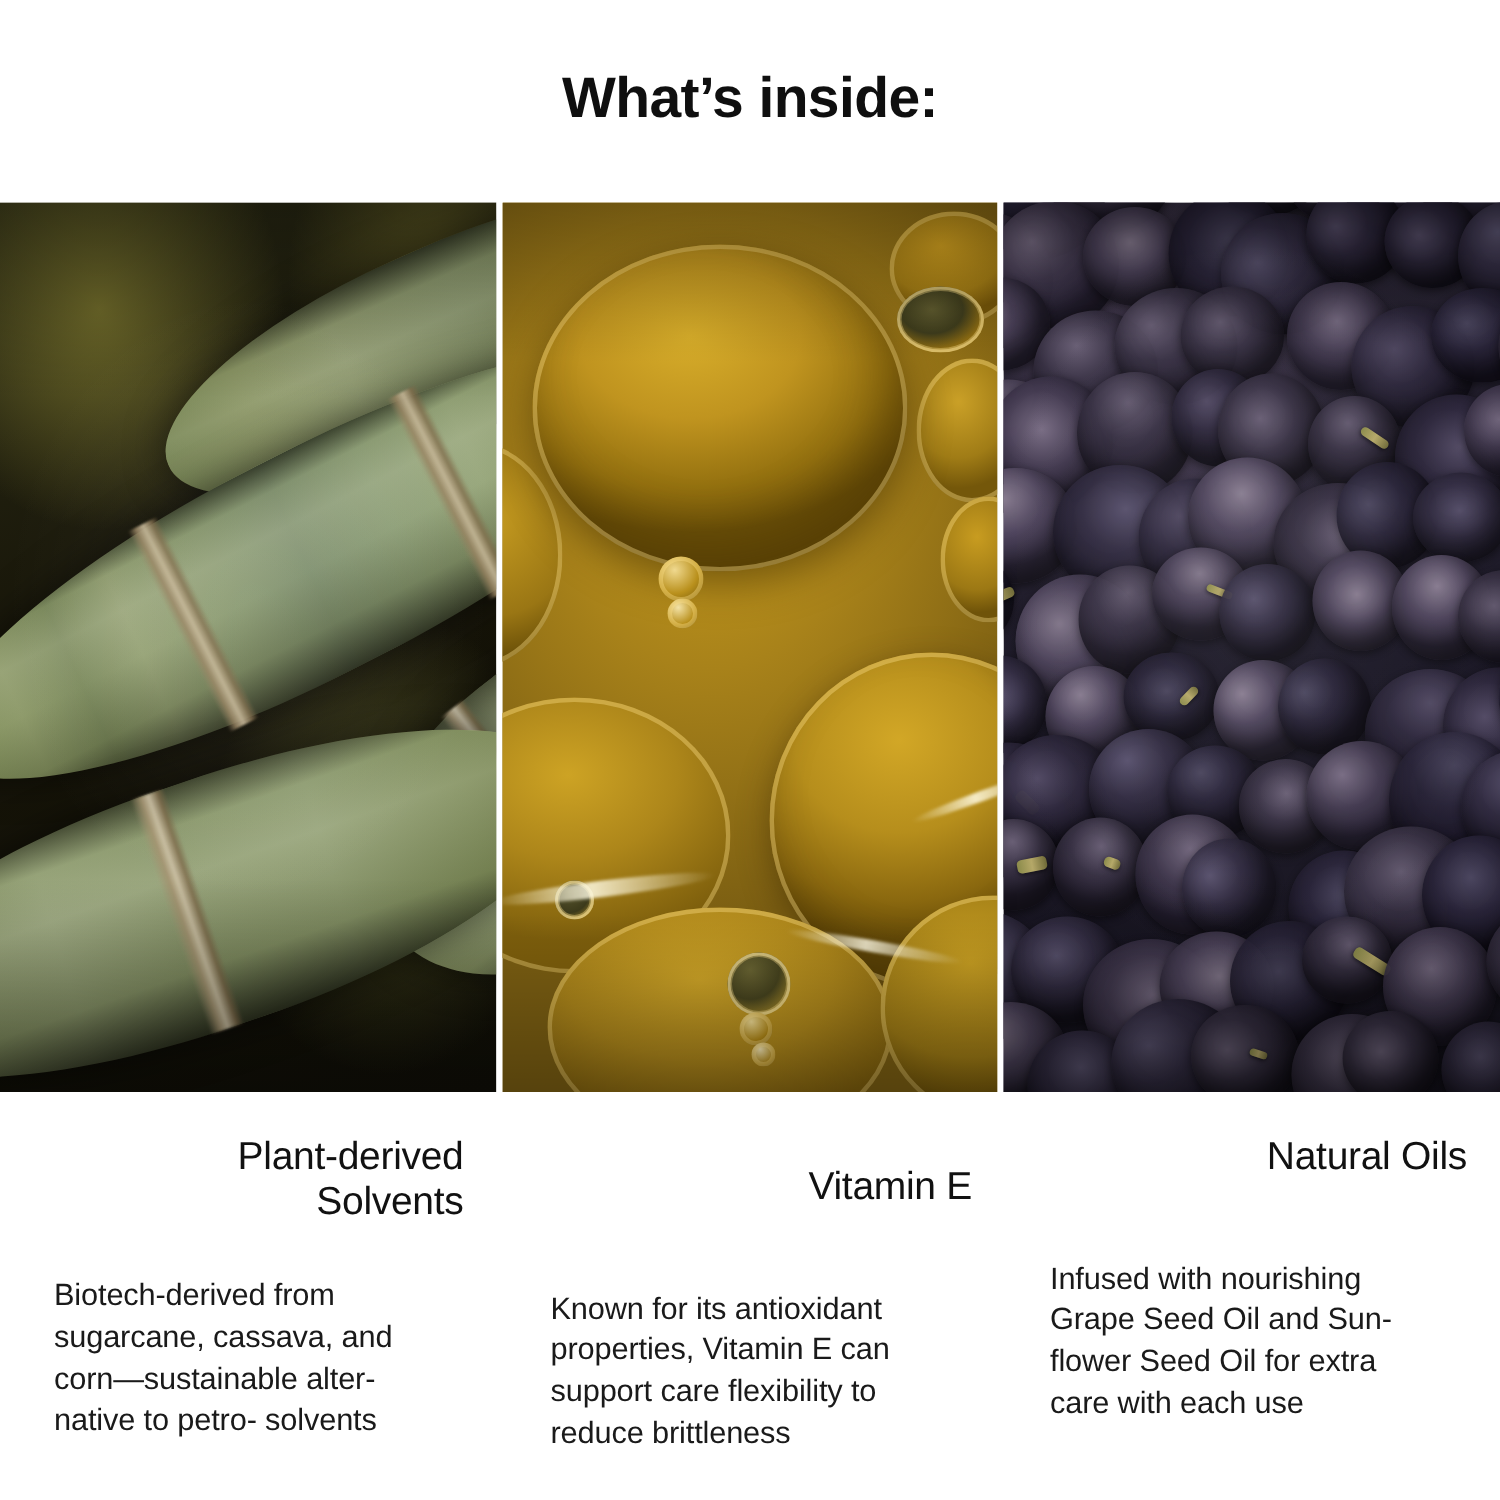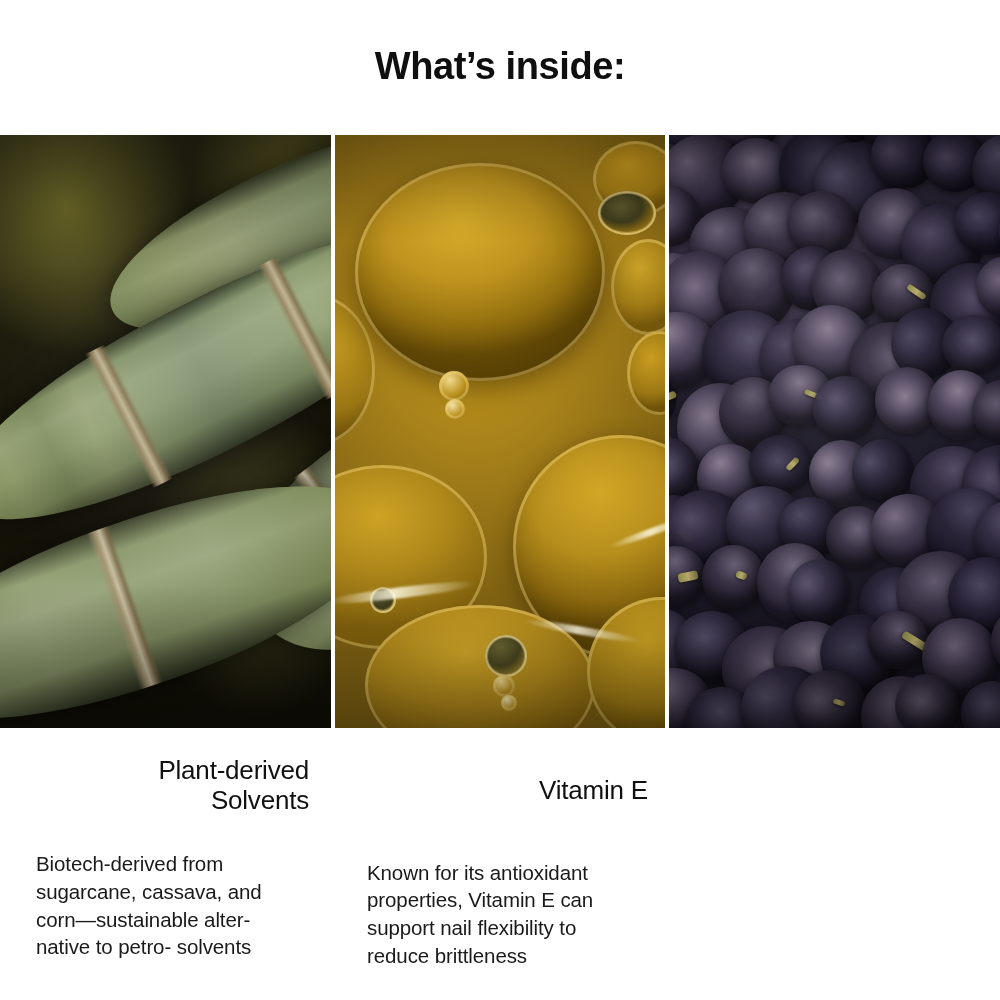--- a/index.html
+++ b/index.html
@@ -582,21 +582,30 @@
 corn—sustainable alter-
 native to petro- solvents</p>
       </div>
     </div>
 
     <div class="col col-1">
       <div class="col-inner">
         <h2 class="col-head">Vitamin E</h2>
         <p class="col-body">Known for its antioxidant
 properties, Vitamin E can
-support nail flexibility to
+support care flexibility to
 reduce brittleness</p>
       </div>
     </div>
 
+    <div class="col col-2">
+      <div class="col-inner">
+        <h2 class="col-head">Natural Oils</h2>
+        <p class="col-body">Infused with nourishing
+Grape Seed Oil and Sun-
+flower Seed Oil for extra
+care with each use</p>
+      </div>
+    </div>
 
   </div>
 
 </div>
 
 </body></html>

